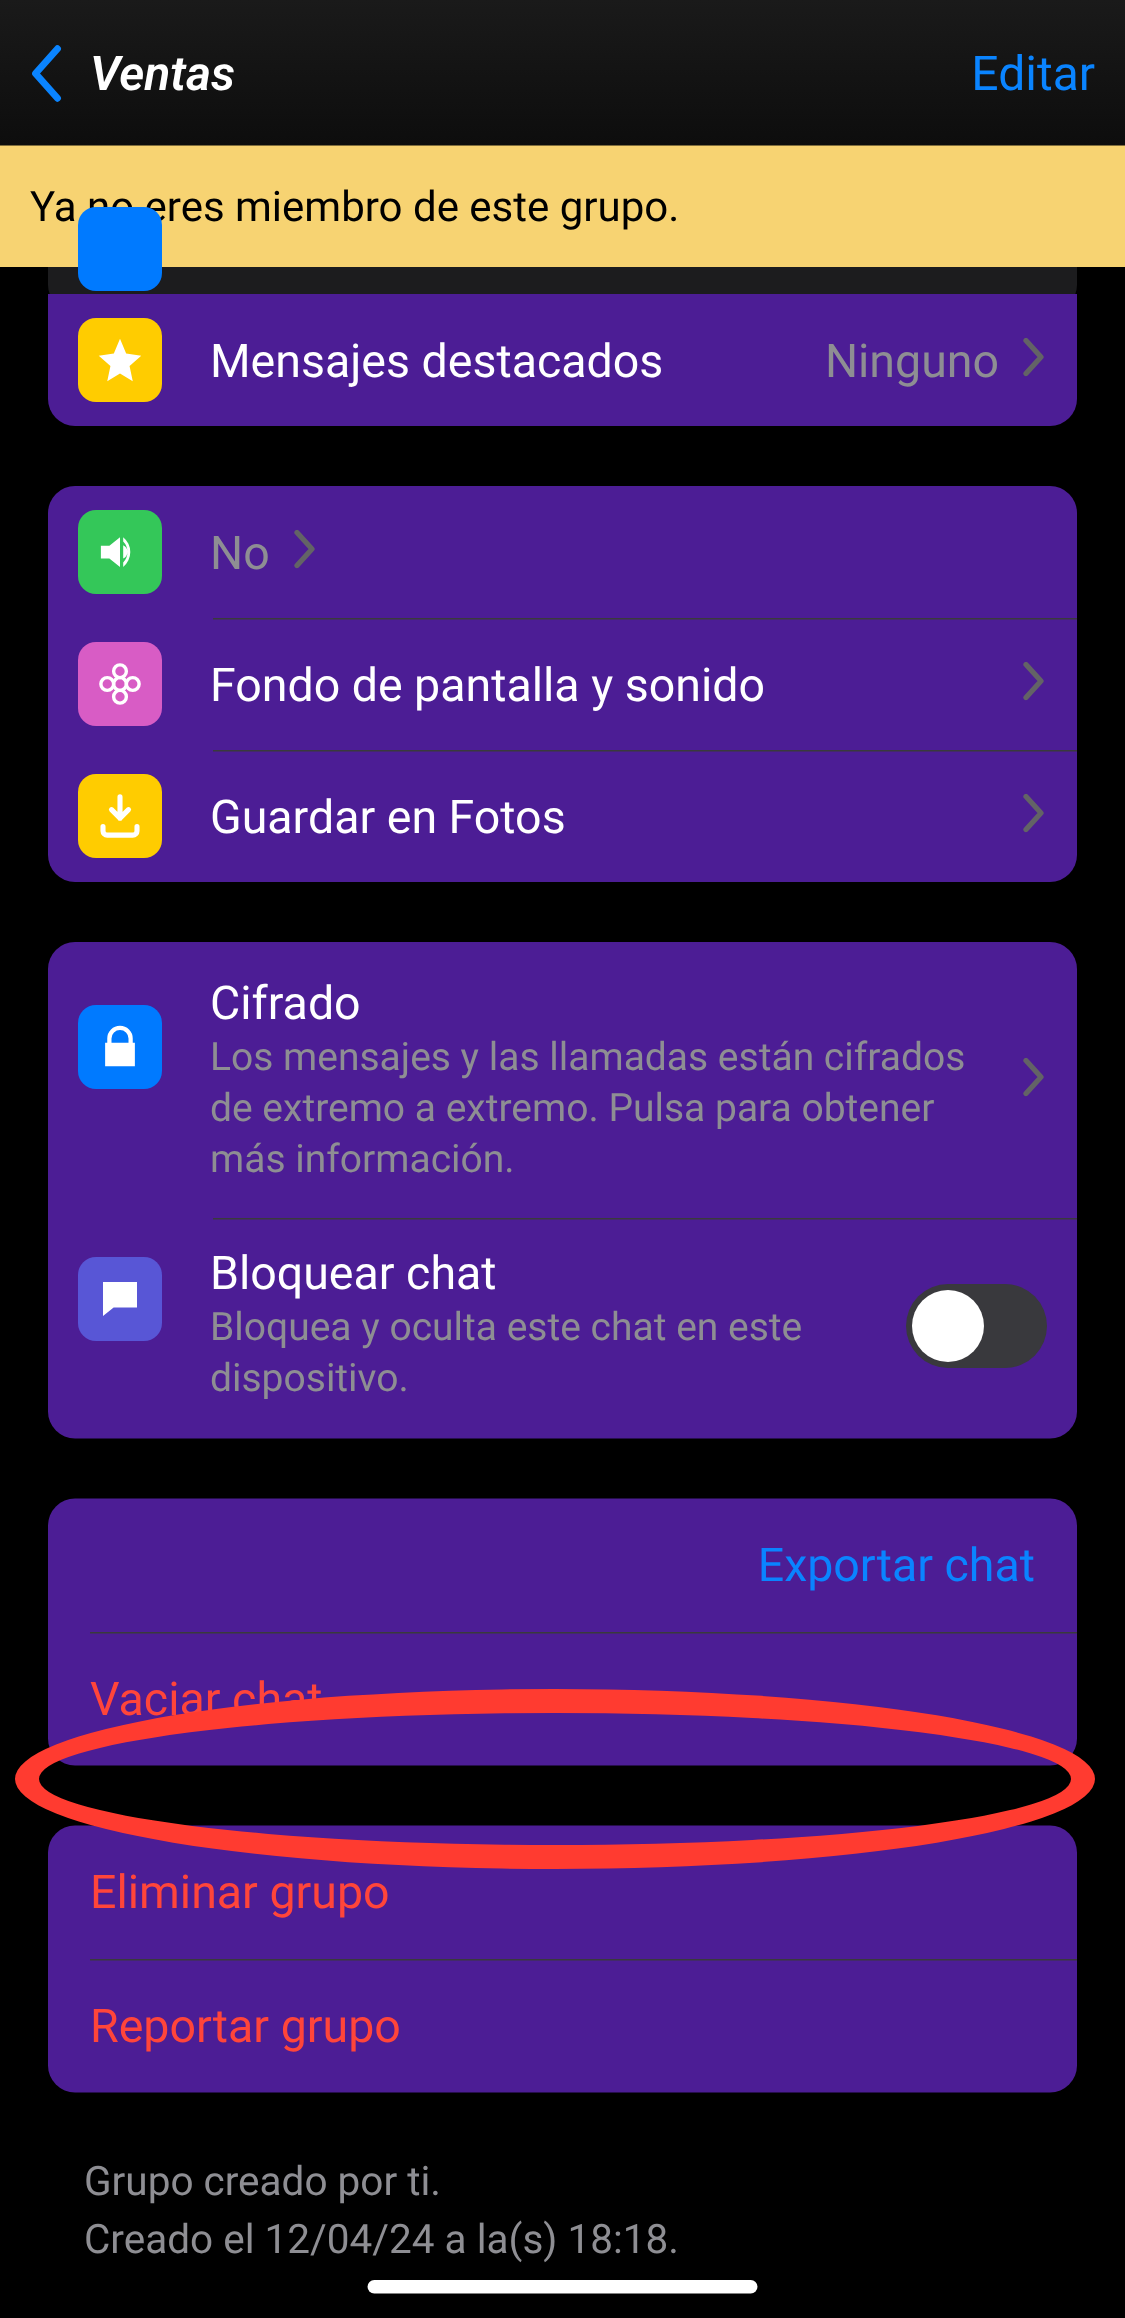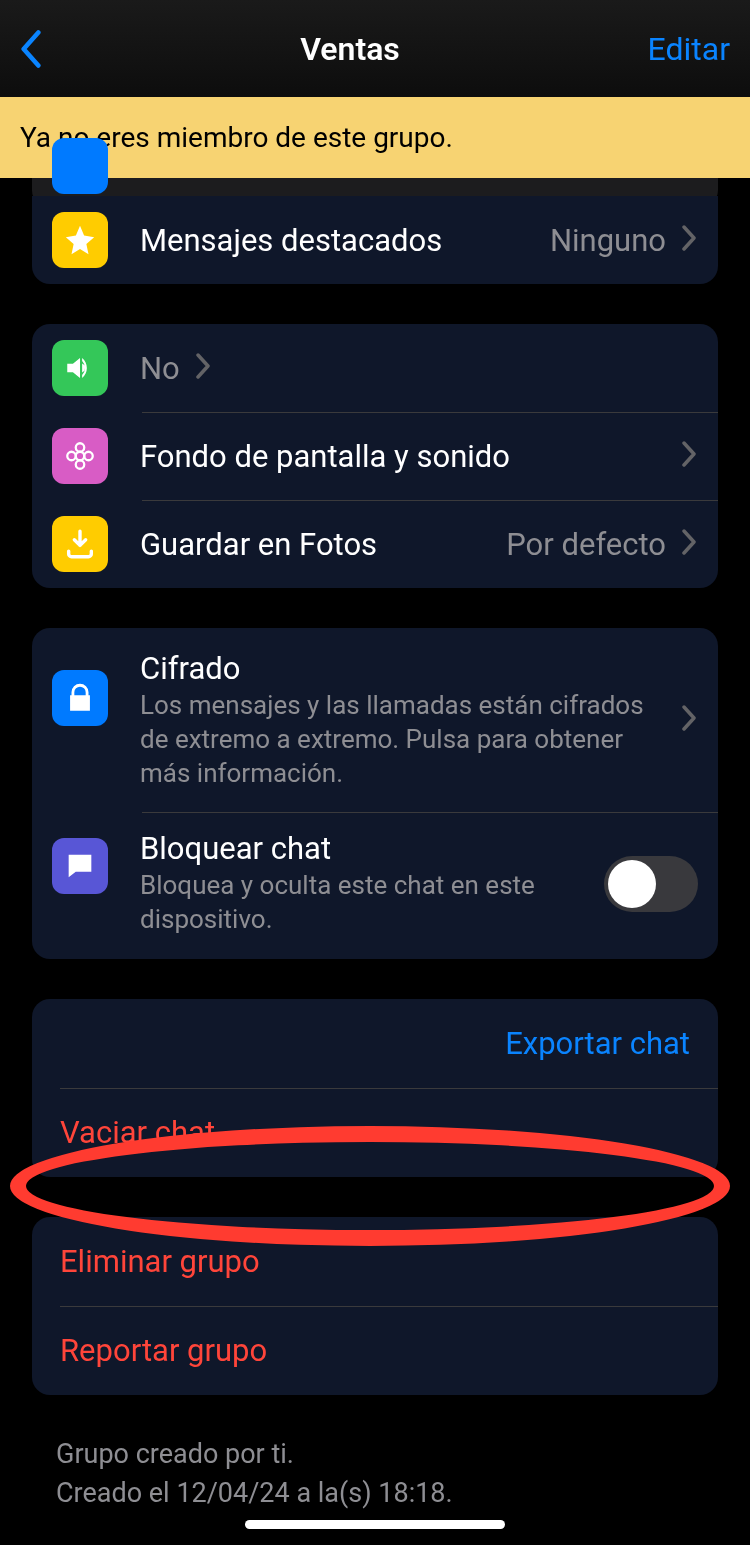--- a/index.html
+++ b/index.html
@@ -14,32 +14,32 @@
   }
   .header {
     height: 97px;
     display: flex;
     align-items: center;
     justify-content: space-between;
     padding: 0 20px;
     background: linear-gradient(#1a1a1a, #0d0d0d);
   }
   .back-btn { width: 40px; display: flex; align-items: center; justify-content: flex-start; }
-  .title { font-size: 32px; font-weight: 600; text-align: center; flex: 1; }
+  .title { font-size: 32px; font-weight: 600; flex: 1; font-style: italic; }
   .edit-btn { font-size: 32px; color: #0a84ff; width: 90px; text-align: right; }
   .banner {
     background: #f7d372;
     color: #000;
     font-size: 28px;
     padding: 24px 20px;
     font-weight: 400;
   }
   .content { padding: 0; }
   .section {
-    background: #0f172a;
+    background: #4c1d95;
     margin: 0 32px 40px 32px;
     border-radius: 18px;
     overflow: hidden;
   }
   .section.tight-top { margin-top: -12px; }
   .row {
     display: flex;
     align-items: center;
     min-height: 88px;
     padding: 14px 20px 14px 20px;
@@ -188,21 +188,20 @@
     </div>
     <div class="row">
       <div class="icon-wrap ic-dlyellow">
         <svg viewBox="0 0 24 24">
             <path d="M12 3v10m0 0l-4-4m4 4l4-4M4 17v2a2 2 0 002 2h12a2 2 0 002-2v-2" fill="none" stroke="#fff" stroke-width="2.4" stroke-linecap="round" stroke-linejoin="round"></path>
           </svg>
       </div>
       <div class="row-main">
           <div class="row-title">Guardar en Fotos</div>
         </div>
-      <div class="row-value">Por defecto</div>
       <div class="chevron"><svg viewBox="0 0 16 26">
             <path d="M2 2l10 11L2 24" stroke="#636366" stroke-width="3.5" fill="none" stroke-linecap="round" stroke-linejoin="round"></path>
           </svg></div>
     </div>
   </div>
 
   <div class="section">
     <div class="row" style="align-items:flex-start;padding-top:22px;padding-bottom:22px;justify-content:space-between;">
       <div class="icon-wrap ic-blue" style="margin-top:20px;">
         <svg viewBox="0 0 24 24">

